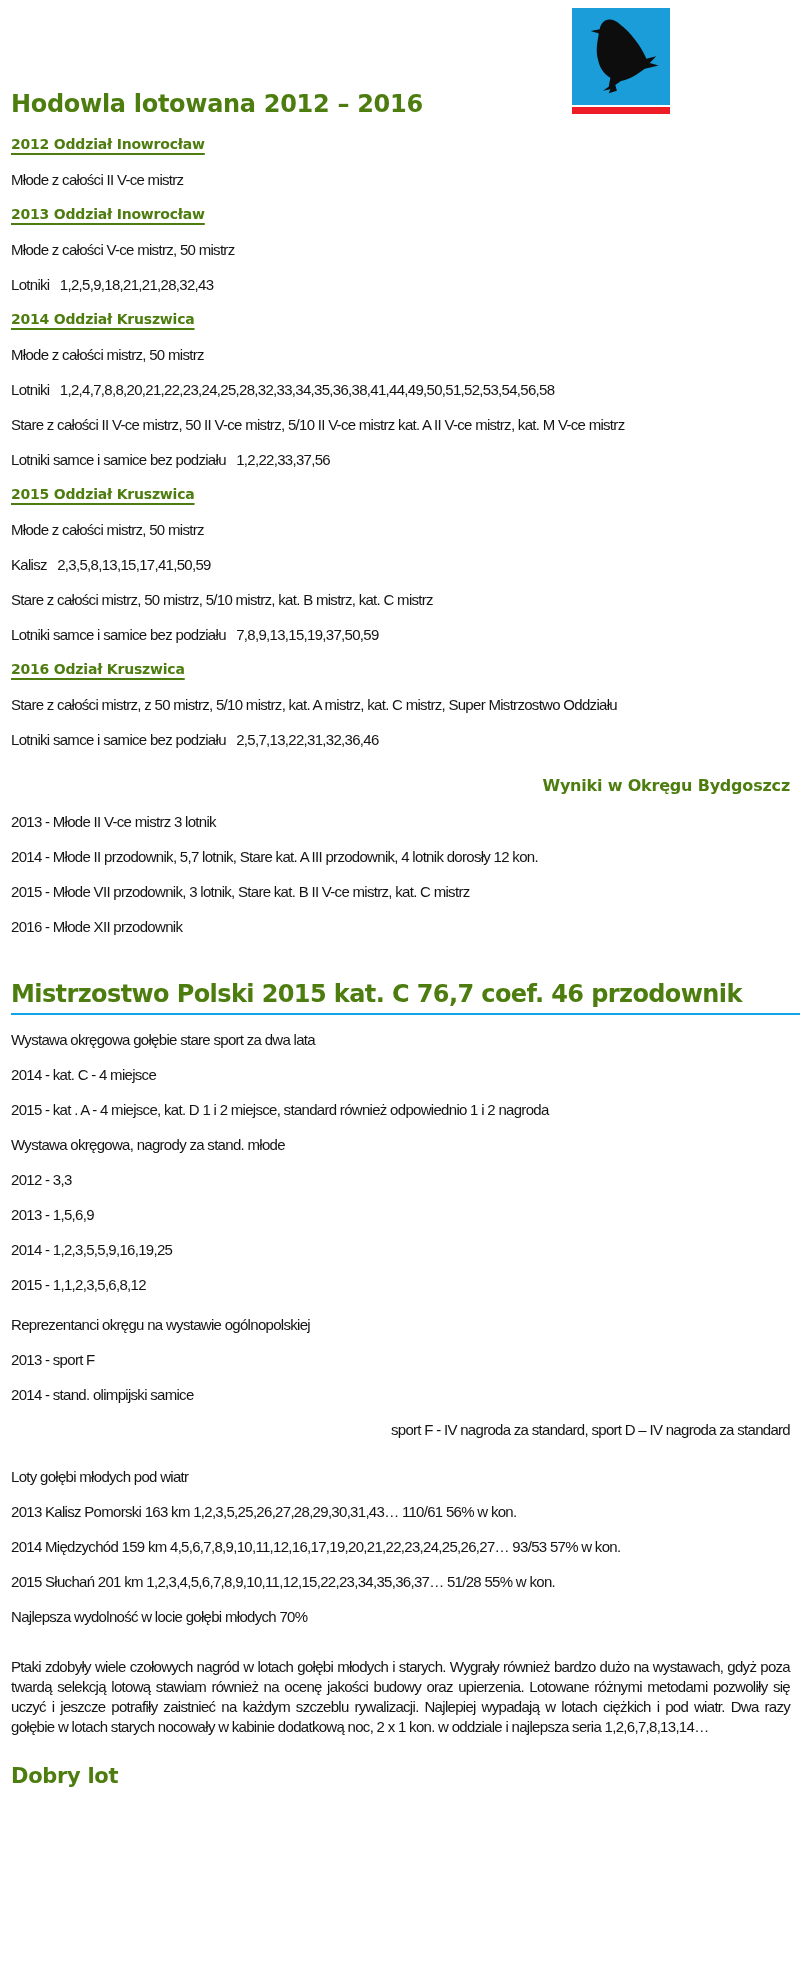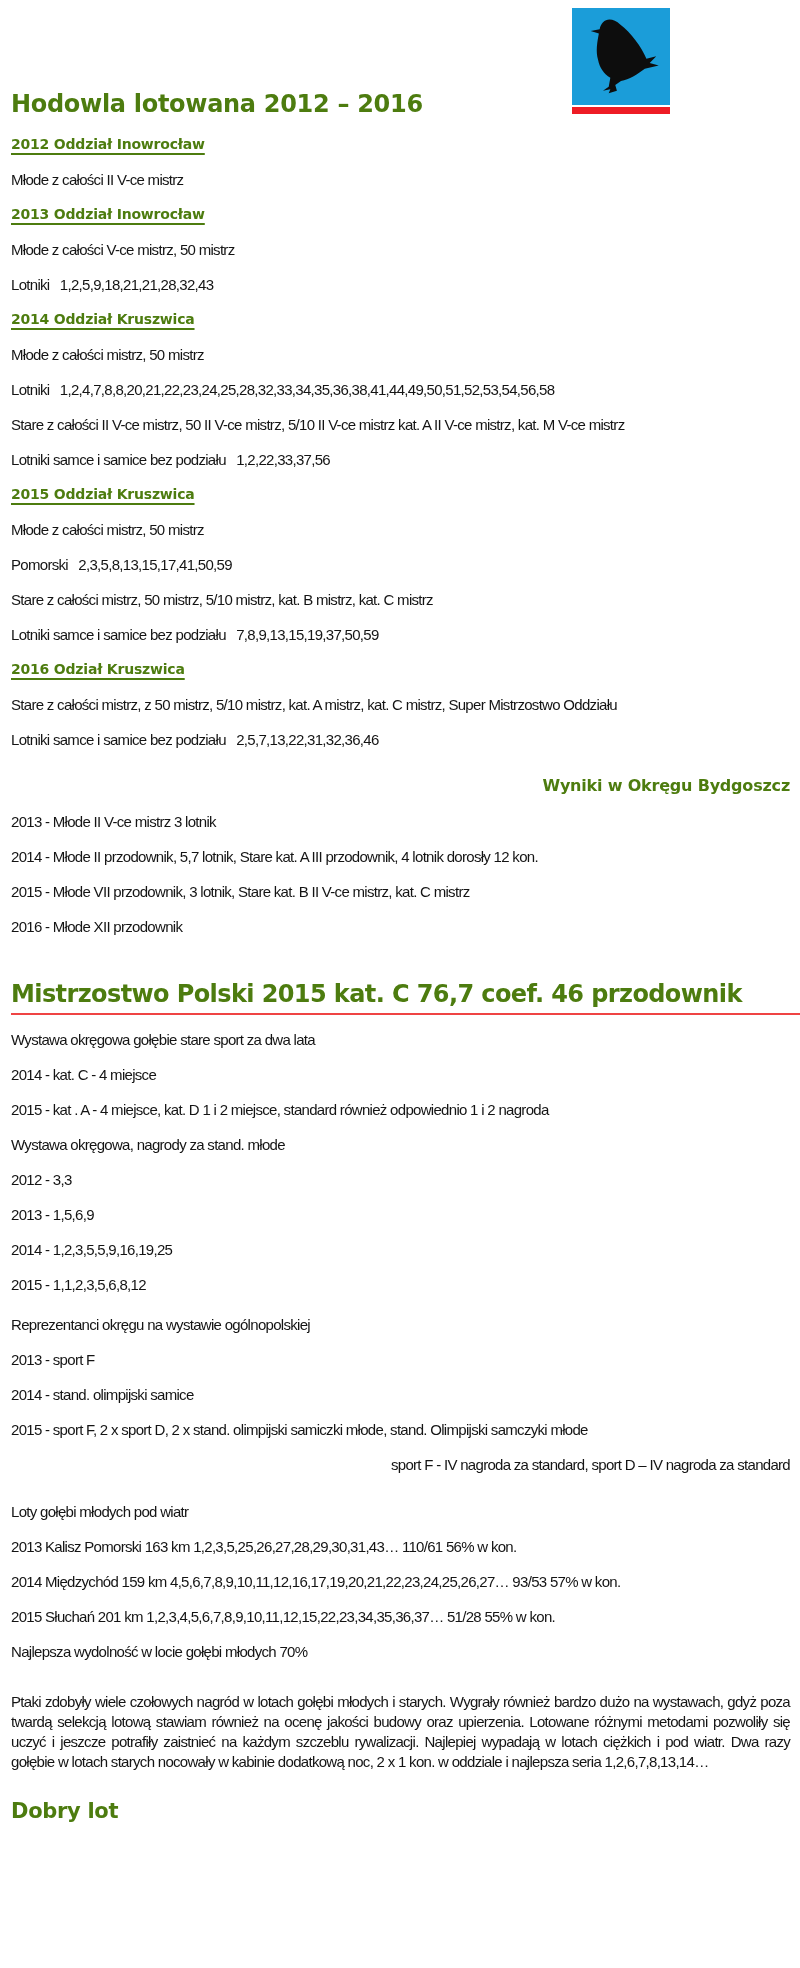--- a/index.html
+++ b/index.html
@@ -17,21 +17,21 @@
   
   .logo{position:absolute;left:572px;top:8px;width:98px;}
   .logo-blue{width:98px;height:97px;display:flex;align-items:flex-end;justify-content:center;}
   .logo-blue svg{display:block;margin-bottom:3px;}
   .logo-bar{height:7px;margin-top:2px;}
   
   .display{font-family:"DejaVu Sans","Liberation Sans",sans-serif;font-weight:700;color:#4d7c0f;}
   .doc-title{font-size:24px;line-height:28px;margin:0 0 18px;padding-top:90px;letter-spacing:-0.3px;}
   .h2{font-size:14px;line-height:17px;margin:12px 0 18px;text-decoration:underline;text-underline-offset:4px;text-decoration-thickness:1.5px;letter-spacing:-0.2px;}
   .h2b{font-size:16px;line-height:18px;margin:0 0 18px;letter-spacing:-0.2px;text-align:right;}
-  .h1-rule{font-size:24px;line-height:30px;margin:0 -10px 16px 0;padding-bottom:4px;border-bottom:2px solid #ef4444;letter-spacing:-0.6px;}
+  .h1-rule{font-size:24px;line-height:30px;margin:0 -10px 16px 0;padding-bottom:4px;border-bottom:2px solid #0ea5e9;letter-spacing:-0.6px;}
   .closing{font-size:21px;line-height:24px;margin:0;letter-spacing:-0.3px;}
   
   .ln{font-size:15px;line-height:17px;margin:0 0 18px;letter-spacing:-0.7px;white-space:pre-wrap;}
   .indent{padding-left:30px;text-align:right;}
   .para{font-size:15px;line-height:20px;margin:0 0 18px;letter-spacing:-0.7px;text-align:justify;}
   
   .mt18{margin-top:18px}.mt23{margin-top:23px}.mt27{margin-top:27px}
   .mt29{margin-top:29px}.mt30{margin-top:30px}.mt32{margin-top:32px}.mt44{margin-top:44px}
 </style>
 </head>
@@ -57,21 +57,21 @@
   <h2 class="display h2">2013 Oddział Inowrocław</h2>
   <p class="ln">Młode z całości V-ce mistrz, 50 mistrz</p>
   <p class="ln">Lotniki   1,2,5,9,18,21,21,28,32,43</p>
   <h2 class="display h2">2014 Oddział Kruszwica</h2>
   <p class="ln">Młode z całości mistrz, 50 mistrz</p>
   <p class="ln">Lotniki   1,2,4,7,8,8,20,21,22,23,24,25,28,32,33,34,35,36,38,41,44,49,50,51,52,53,54,56,58</p>
   <p class="ln">Stare z całości II V-ce mistrz, 50 II V-ce mistrz, 5/10 II V-ce mistrz kat. A II V-ce mistrz, kat. M V-ce mistrz</p>
   <p class="ln">Lotniki samce i samice bez podziału   1,2,22,33,37,56</p>
   <h2 class="display h2">2015 Oddział Kruszwica</h2>
   <p class="ln">Młode z całości mistrz, 50 mistrz</p>
-  <p class="ln">Pomorski   2,3,5,8,13,15,17,41,50,59</p>
+  <p class="ln">Kalisz   2,3,5,8,13,15,17,41,50,59</p>
   <p class="ln">Stare z całości mistrz, 50 mistrz, 5/10 mistrz, kat. B mistrz, kat. C mistrz</p>
   <p class="ln">Lotniki samce i samice bez podziału   7,8,9,13,15,19,37,50,59</p>
   <h2 class="display h2">2016 Odział Kruszwica</h2>
   <p class="ln">Stare z całości mistrz, z 50 mistrz, 5/10 mistrz, kat. A mistrz, kat. C mistrz, Super Mistrzostwo Oddziału</p>
   <p class="ln">Lotniki samce i samice bez podziału   2,5,7,13,22,31,32,36,46</p>
 
   <h2 class="display h2b mt29">Wyniki w Okręgu Bydgoszcz</h2>
   <p class="ln">2013 - Młode II V-ce mistrz 3 lotnik</p>
   <p class="ln">2014 - Młode II przodownik, 5,7 lotnik, Stare kat. A III przodownik, 4 lotnik dorosły 12 kon.</p>
   <p class="ln">2015 - Młode VII przodownik, 3 lotnik, Stare kat. B II V-ce mistrz, kat. C mistrz</p>
@@ -85,21 +85,20 @@
 
   <p class="ln mt18">Wystawa okręgowa, nagrody za stand. młode</p>
   <p class="ln">2012 - 3,3</p>
   <p class="ln">2013 - 1,5,6,9</p>
   <p class="ln">2014 - 1,2,3,5,5,9,16,19,25</p>
   <p class="ln">2015 - 1,1,2,3,5,6,8,12</p>
 
   <p class="ln mt23">Reprezentanci okręgu na wystawie ogólnopolskiej</p>
   <p class="ln">2013 - sport F</p>
   <p class="ln">2014 - stand. olimpijski samice</p>
-  <p class="ln">2015 - sport F, 2 x sport D, 2 x stand. olimpijski samiczki młode, stand. Olimpijski samczyki młode</p>
   <p class="ln indent">sport F - IV nagroda za standard, sport D – IV nagroda za standard</p>
 
   <p class="ln mt30">Loty gołębi młodych pod wiatr</p>
   <p class="ln">2013 Kalisz Pomorski 163 km 1,2,3,5,25,26,27,28,29,30,31,43… 110/61 56% w kon.</p>
   <p class="ln">2014 Międzychód 159 km 4,5,6,7,8,9,10,11,12,16,17,19,20,21,22,23,24,25,26,27… 93/53 57% w kon.</p>
   <p class="ln">2015 Słuchań 201 km 1,2,3,4,5,6,7,8,9,10,11,12,15,22,23,34,35,36,37… 51/28 55% w kon.</p>
   <p class="ln">Najlepsza wydolność w locie gołębi młodych 70%</p>
 
   <p class="para mt32">Ptaki zdobyły wiele czołowych nagród w lotach gołębi młodych i starych. Wygrały również bardzo dużo na wystawach, gdyż poza twardą selekcją lotową stawiam również na ocenę jakości budowy oraz upierzenia. Lotowane różnymi metodami pozwoliły się uczyć i jeszcze potrafiły zaistnieć na każdym szczeblu rywalizacji. Najlepiej wypadają w lotach ciężkich i pod wiatr. Dwa razy gołębie w lotach starych nocowały w kabinie dodatkową noc, 2 x 1 kon. w oddziale i najlepsza seria 1,2,6,7,8,13,14…</p>
 

